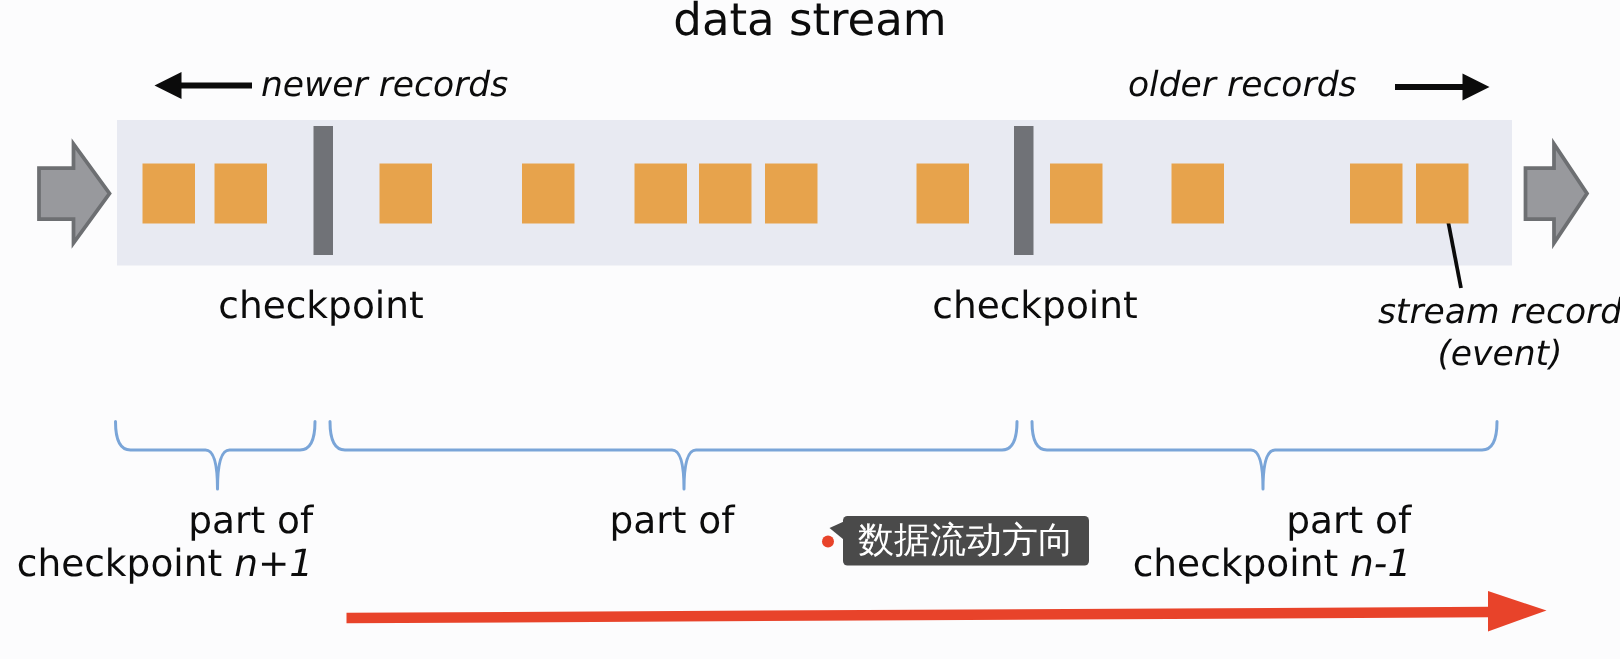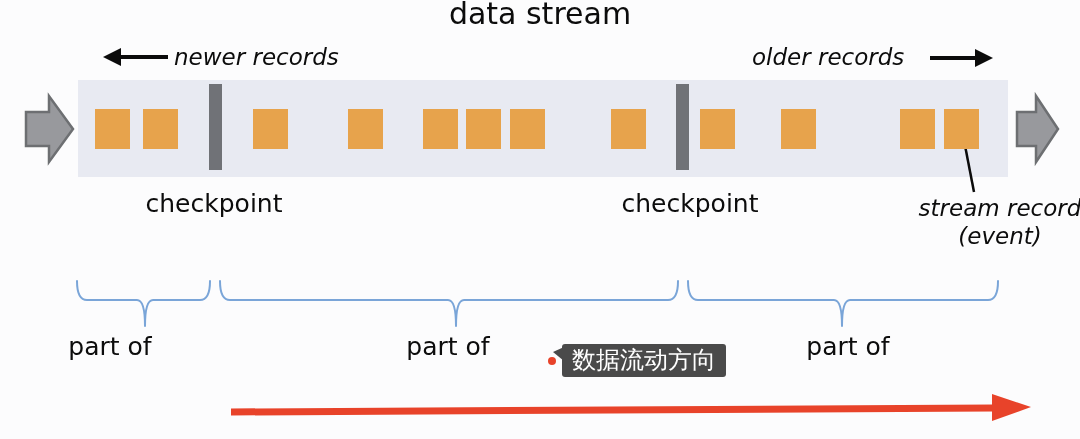--- a/index.html
+++ b/index.html
@@ -103,20 +103,22 @@
     <div class="barrier" style="left: 209px;"></div>
     <div class="barrier-label" style="left: 214px;">
       <div class="">checkpoint</div>
     </div>
     <div class="barrier" style="left: 676px;"></div>
     <div class="barrier-label" style="left: 690px;">
       <div class="">checkpoint</div>
     </div>
     <div class="group-label" style="left: 110px;">
       <div class="">part of</div>
+      <div class="">checkpoint <i class="ital">n+1</i></div>
     </div>
     <div class="group-label" style="left: 448px;">
       <div class="">part of</div>
     </div>
     <div class="group-label" style="left: 848px;">
       <div class="">part of</div>
+      <div class="">checkpoint <i class="ital">n-1</i></div>
     </div>
   </div>
 
 </body></html>

